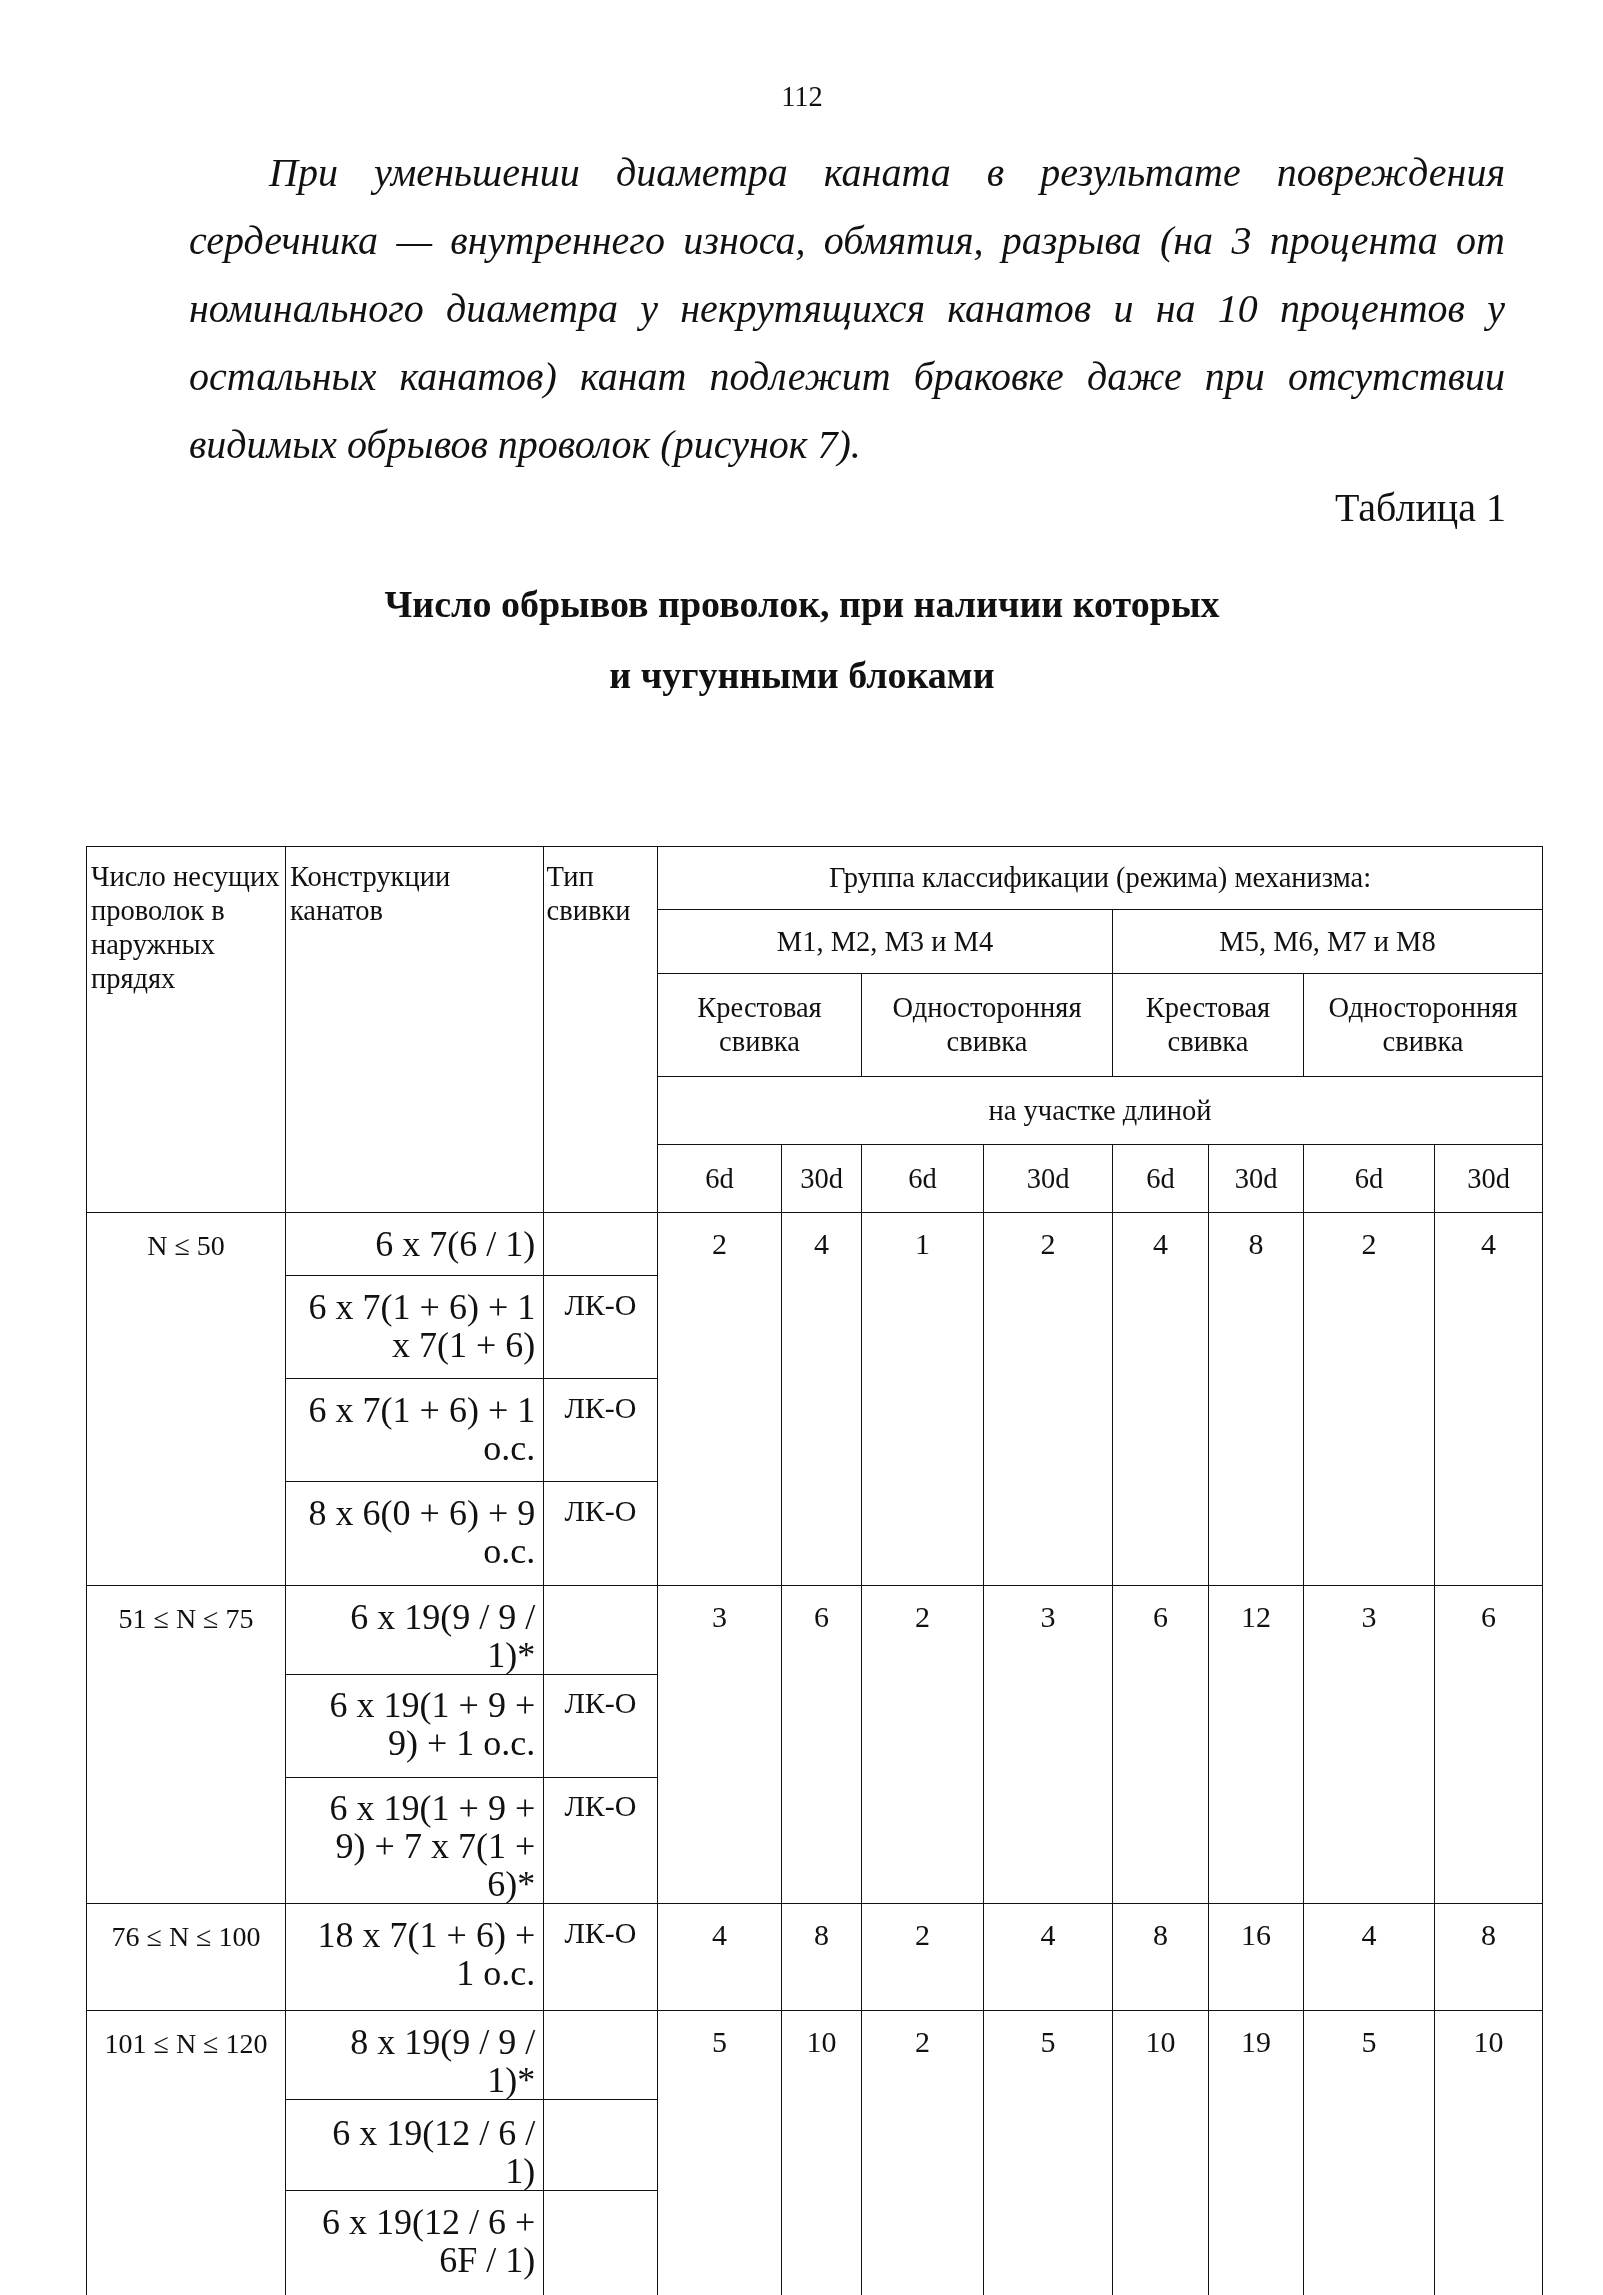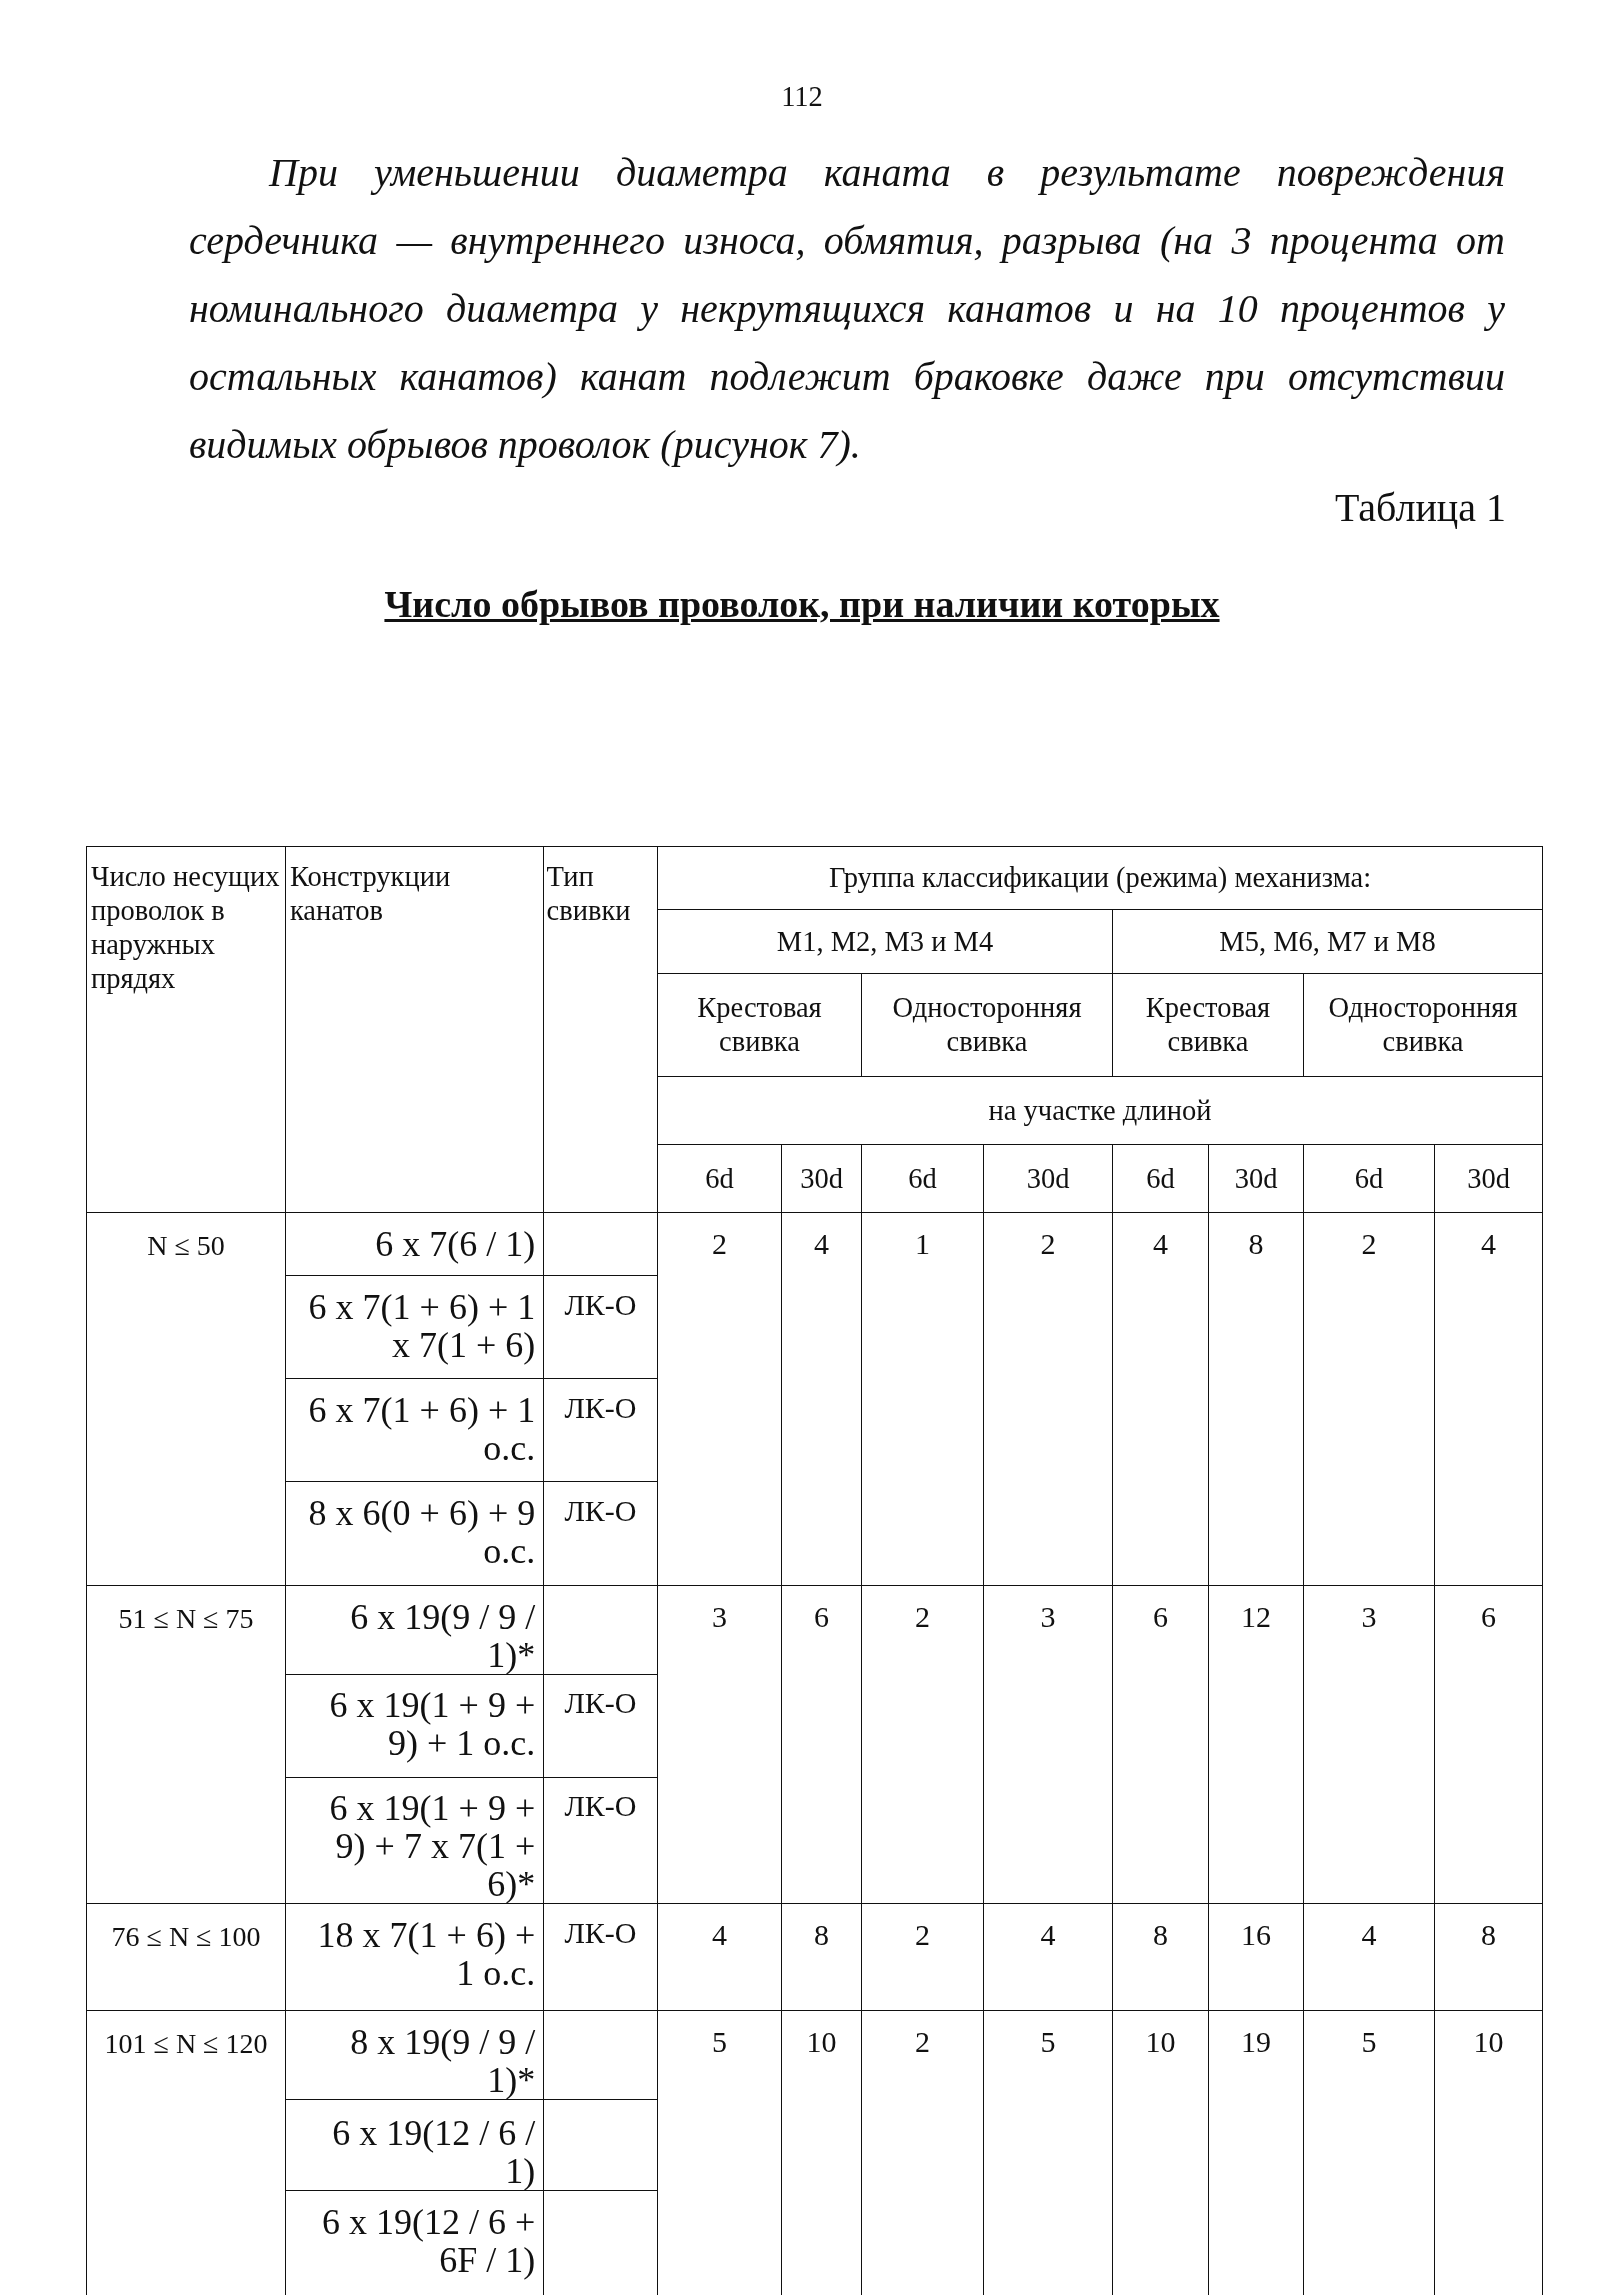--- a/index.html
+++ b/index.html
@@ -5,21 +5,21 @@
   html, body { margin:0; padding:0; background:#ffffff; }
   body { width:1604px; height:2295px; position:relative; overflow:hidden;
          font-family:"Liberation Serif", "DejaVu Serif", serif; color:#111; }
   .page-number { position:absolute; top:61px; left:0; width:1604px; text-align:center;
          font-size:28.5px;margin-top:20px; }
   .paragraph { position:absolute; left:189px; top:139px; width:1316px;
          font-size:40px; line-height:68px; text-align:justify; margin:0;font-style:italic; }
   .paragraph .indent { display:inline-block; width:80px; }
   .table-label { position:absolute; top:484px; right:98px; font-size:40px;text-align:center; }
   .title { position:absolute; left:0; width:1604px; text-align:center;
-         font-weight:bold; font-size:38px; line-height:71px; top:569px;text-decoration:underline; }
+         font-weight:bold; font-size:38px; line-height:71px; top:569px; }
   .title div { height:71px; }
 
   table.main { position:absolute; left:86px; top:846px; width:1455px;
          border-collapse:collapse; table-layout:fixed; font-size:28.5px; }
   table.main td { border:1.9px solid #111; vertical-align:top; padding:0; }
   .hc { text-align:left; line-height:34px; padding-top:13px !important; }
   .hc-mid { text-align:center; vertical-align:middle !important; line-height:34px; }
   .num { text-align:center; padding-top:14.2px !important; font-size:30px; }
   .cons { padding:11.6px 7.8px 0 9px !important; line-height:38px; font-size:36px;text-align:right; }
   .twist { text-align:center; padding-top:11.6px !important; font-size:30px; }
@@ -29,20 +29,21 @@
 <body>
 
 <div class="page-number">112</div>
 
 <p class="paragraph"><span class="indent"></span><span>При уменьшении диаметра каната в результате повреждения сердечника — внутреннего износа, обмятия, разрыва (на 3 процента от номинального диаметра у некрутящихся канатов и на 10 процентов у остальных канатов) канат подлежит браковке даже при отсутствии видимых обрывов проволок (рисунок 7).</span></p>
 
 <div class="table-label">Таблица 1</div>
 
 <div class="title">
   <div>Число обрывов проволок, при наличии которых</div>
+  <div>и чугунными блоками</div>
 </div>
 
 <table class="main">
   <colgroup>
     <col style="width:199px">
       <col style="width:258px">
       <col style="width:114px">
     <col style="width:124px">
       <col style="width:80px">
       <col style="width:122px">

